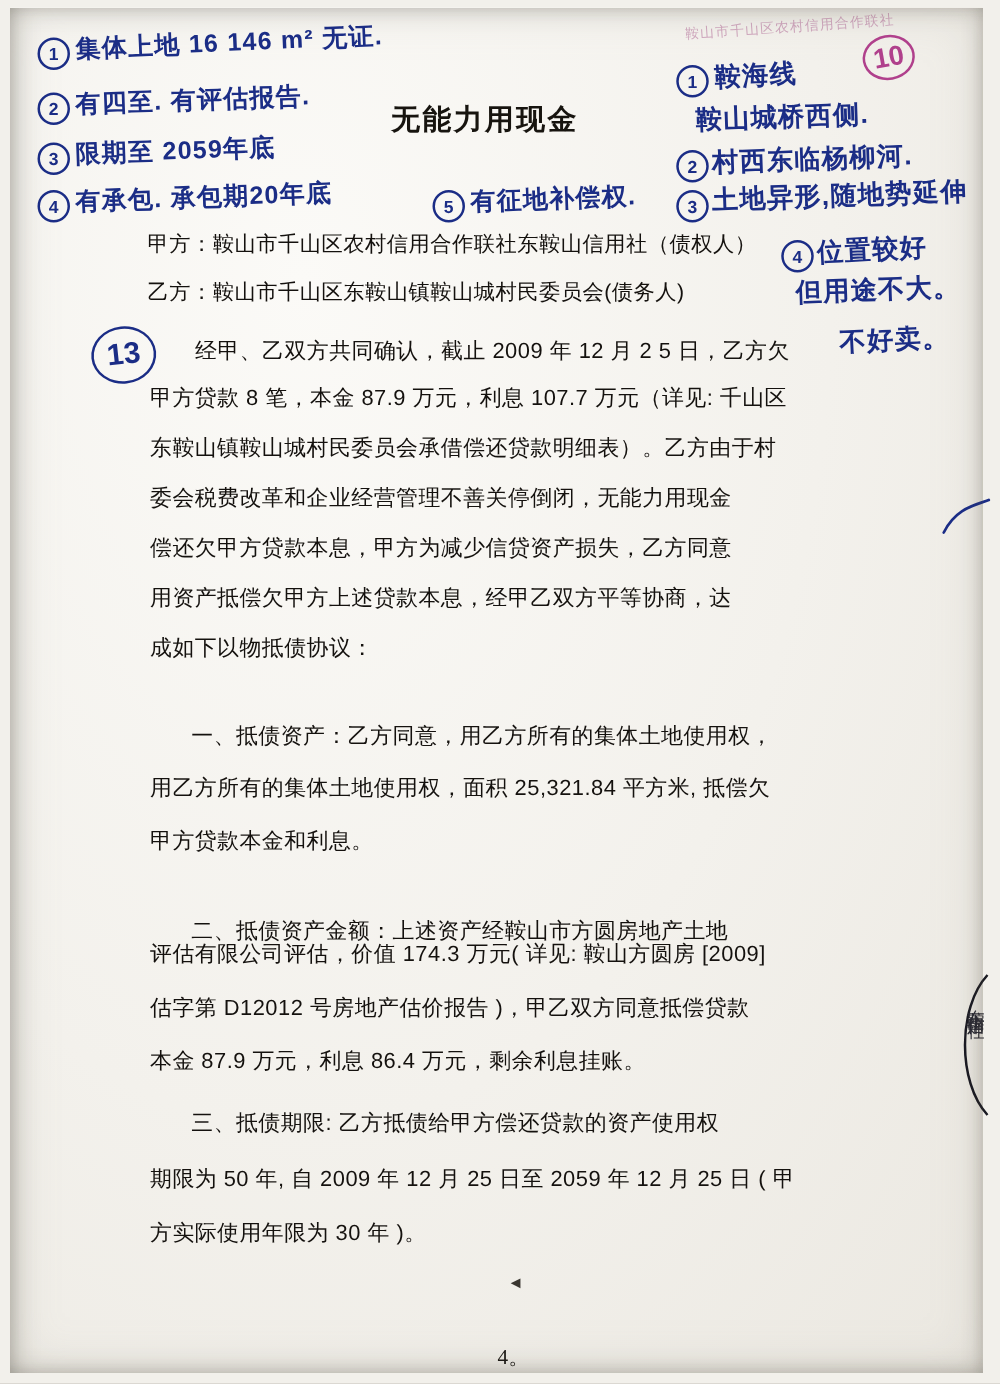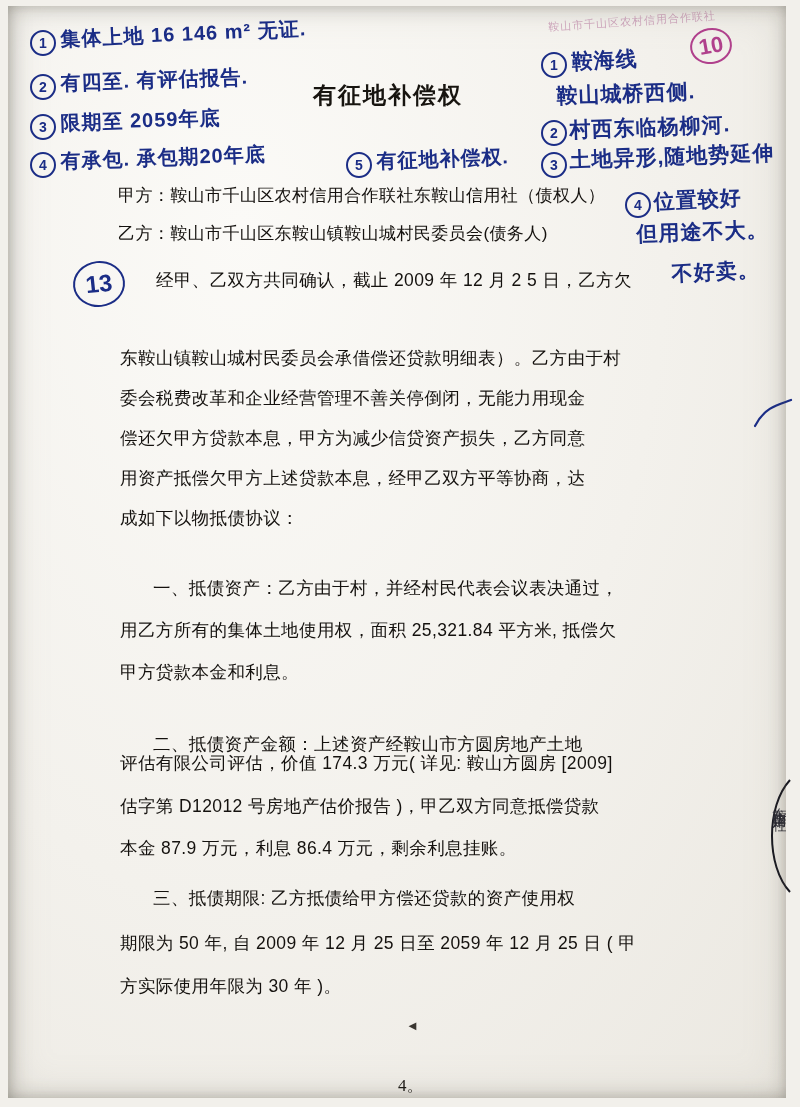--- a/index.html
+++ b/index.html
@@ -183,35 +183,36 @@
 
     <div class="circle-num" style="left:617px; top:186px; width:22px; height:22px; font-size:14px;">4</div>
     <div class="hand" style="left:645px; top:182px; transform: rotate(-3deg); font-size:21px;">位置较好</div>
     <div class="hand" style="left:628px; top:214px; transform: rotate(-2deg); font-size:21px;">但用途不大。</div>
     <div class="hand" style="left:663px; top:254px; transform: rotate(-3deg); font-size:21px;">不好卖。</div>
 
     <svg class="ink-curve" style="left:745px; top:390px;" width="40" height="40" viewBox="0 0 40 40">
       <path d="M2 30 C 12 10, 28 8, 38 4" stroke="#1b2d86" stroke-width="2.2" fill="none" stroke-linecap="round"></path>
     </svg>
 
-    <div class="doc-title">有征地补偿权</div>
+    <div class="doc-title">无能力用现金</div>
 
     <div class="printed party-line" style="left:110px; top:178px;">甲方：鞍山市千山区农村信用合作联社东鞍山信用社（债权人）</div>
     <div class="printed party-line" style="left:110px; top:216px;text-align:right;">乙方：鞍山市千山区东鞍山镇鞍山城村民委员会(债务人)</div>
 
     <div class="circle-big" style="left:65px; top:255px; width:48px; height:42px;">13</div>
 
     <div class="printed body-line" style="left:148px; top:262px;">经甲、乙双方共同确认，截止 2009 年 12 月 2 5 日，乙方欠</div>
+    <div class="printed body-line" style="left:112px; top:300px;">甲方贷款 8 笔，本金 87.9 万元，利息 107.7 万元（详见: 千山区</div>
     <div class="printed body-line" style="left:112px; top:340px;">东鞍山镇鞍山城村民委员会承借偿还贷款明细表）。乙方由于村</div>
     <div class="printed body-line" style="left:112px; top:380px;">委会税费改革和企业经营管理不善关停倒闭，无能力用现金</div>
     <div class="printed body-line" style="left:112px; top:420px;">偿还欠甲方贷款本息，甲方为减少信贷资产损失，乙方同意</div>
     <div class="printed body-line" style="left:112px; top:460px;">用资产抵偿欠甲方上述贷款本息，经甲乙双方平等协商，达</div>
     <div class="printed body-line" style="left:112px; top:500px;">成如下以物抵债协议：</div>
 
-    <div class="printed body-line" style="left:145px; top:570px;">一、抵债资产：乙方由于村，并经村民代表会议表决通过，</div>
+    <div class="printed body-line" style="left:145px; top:570px;">一、抵债资产：乙方同意，用乙方所有的集体土地使用权，</div>
     <div class="printed body-line" style="left:112px; top:612px;">用乙方所有的集体土地使用权，面积 25,321.84 平方米, 抵偿欠</div>
     <div class="printed body-line" style="left:112px; top:654px;">甲方贷款本金和利息。</div>
 
     <div class="printed body-line" style="left:145px; top:704px;margin-top:22px;">二、抵债资产金额：上述资产经鞍山市方圆房地产土地</div>
     <div class="printed body-line" style="left:112px; top:745px;">评估有限公司评估，价值 174.3 万元( 详见: 鞍山方圆房 [2009]</div>
     <div class="printed body-line" style="left:112px; top:788px;">估字第 D12012 号房地产估价报告 )，甲乙双方同意抵偿贷款</div>
     <div class="printed body-line" style="left:112px; top:830px;">本金 87.9 万元，利息 86.4 万元，剩余利息挂账。</div>
 
     <div class="printed body-line" style="left:145px; top:880px;">三、抵债期限: 乙方抵债给甲方偿还贷款的资产使用权</div>
     <div class="printed body-line" style="left:112px; top:925px;text-align:center;">期限为 50 年, 自 2009 年 12 月 25 日至 2059 年 12 月 25 日 ( 甲</div>

